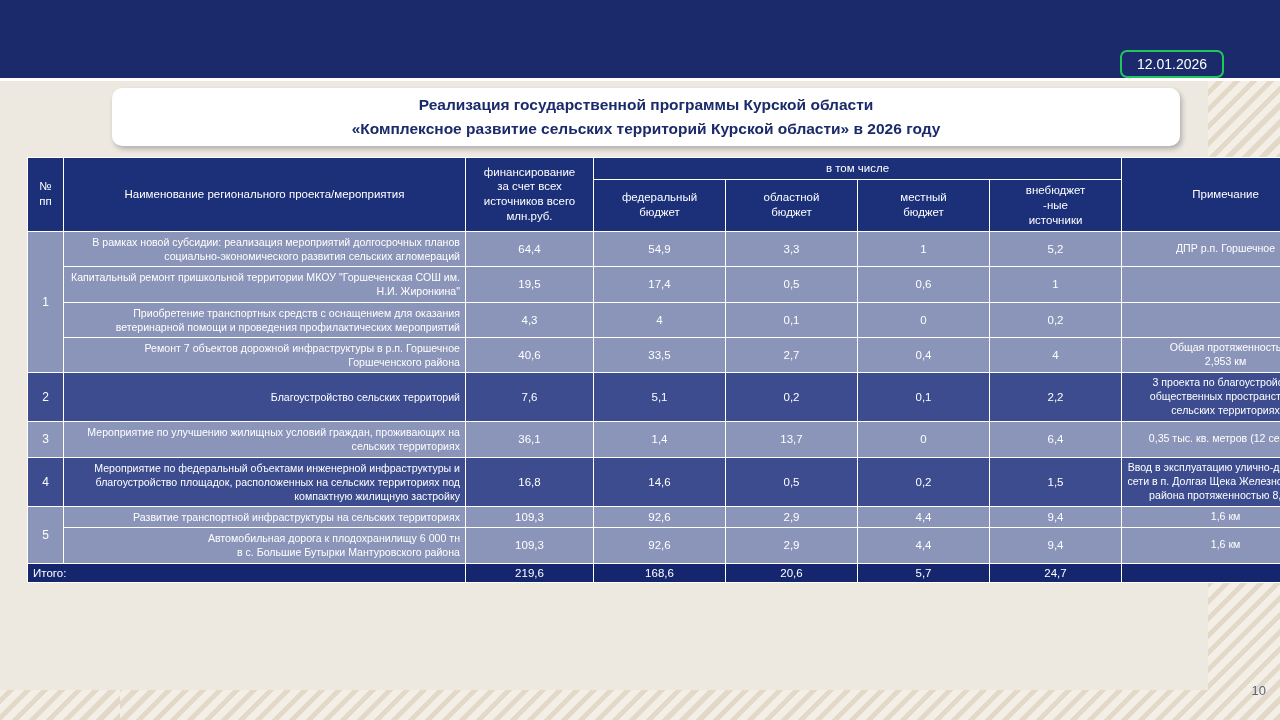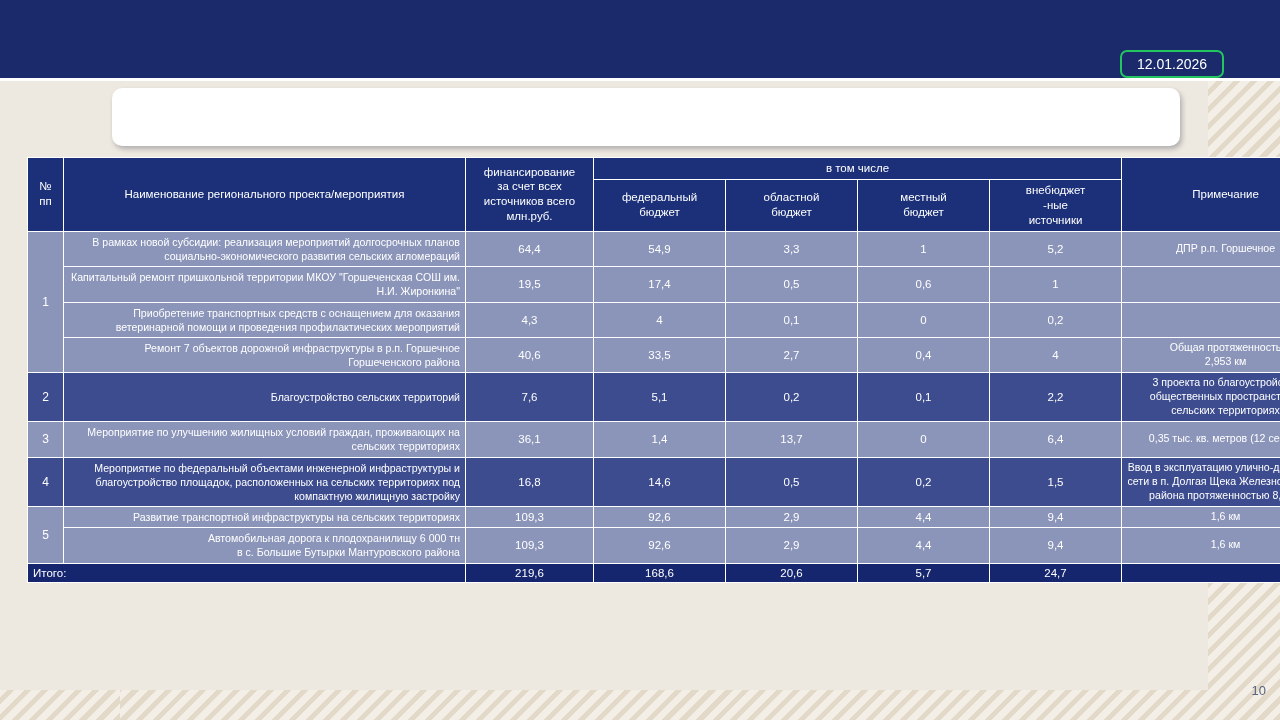--- a/index.html
+++ b/index.html
@@ -207,20 +207,22 @@
       <path d="M12 52 q19 9 38 0 l-2 5 q-17 8 -34 0 z" fill="#6fb9e6"></path>
     </svg>
   </span>
   <span class="hdr-text" id="meeting-title">ЗАСЕДАНИЕ ПРАВИТЕЛЬСТВА
 КУРСКОЙ ОБЛАСТИ</span>
 </div>
 
 <div id="date-badge">12.01.2026</div>
 
 <div id="title-plate">
+  <div class="tline">Реализация государственной  программы  Курской области</div>
+  <div class="tline">«Комплексное  развитие сельских территорий Курской области»  в 2026 году</div>
 </div>
 
 <table id="main-table">
   <colgroup>
     <col class="c-idx">
       <col class="c-name">
       <col class="c-tot">
     <col class="c-bud">
       <col class="c-bud">
       <col class="c-bud">

